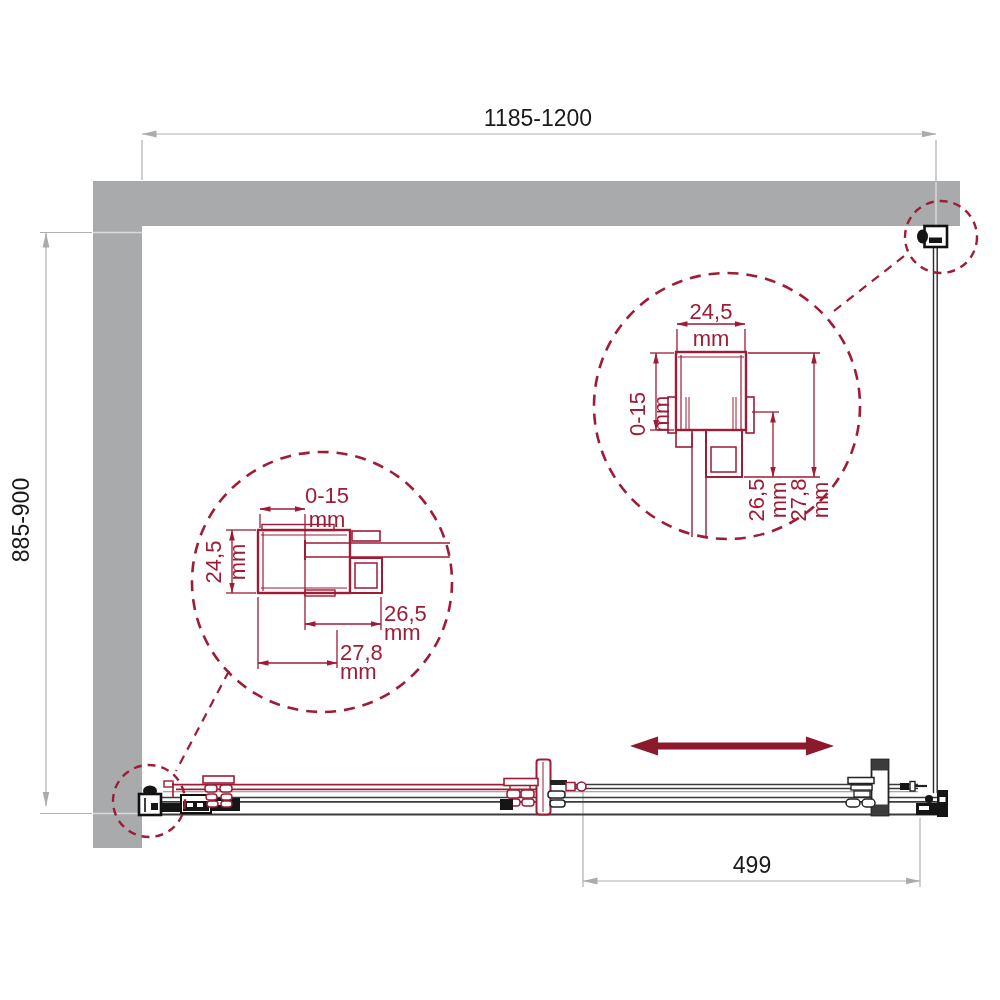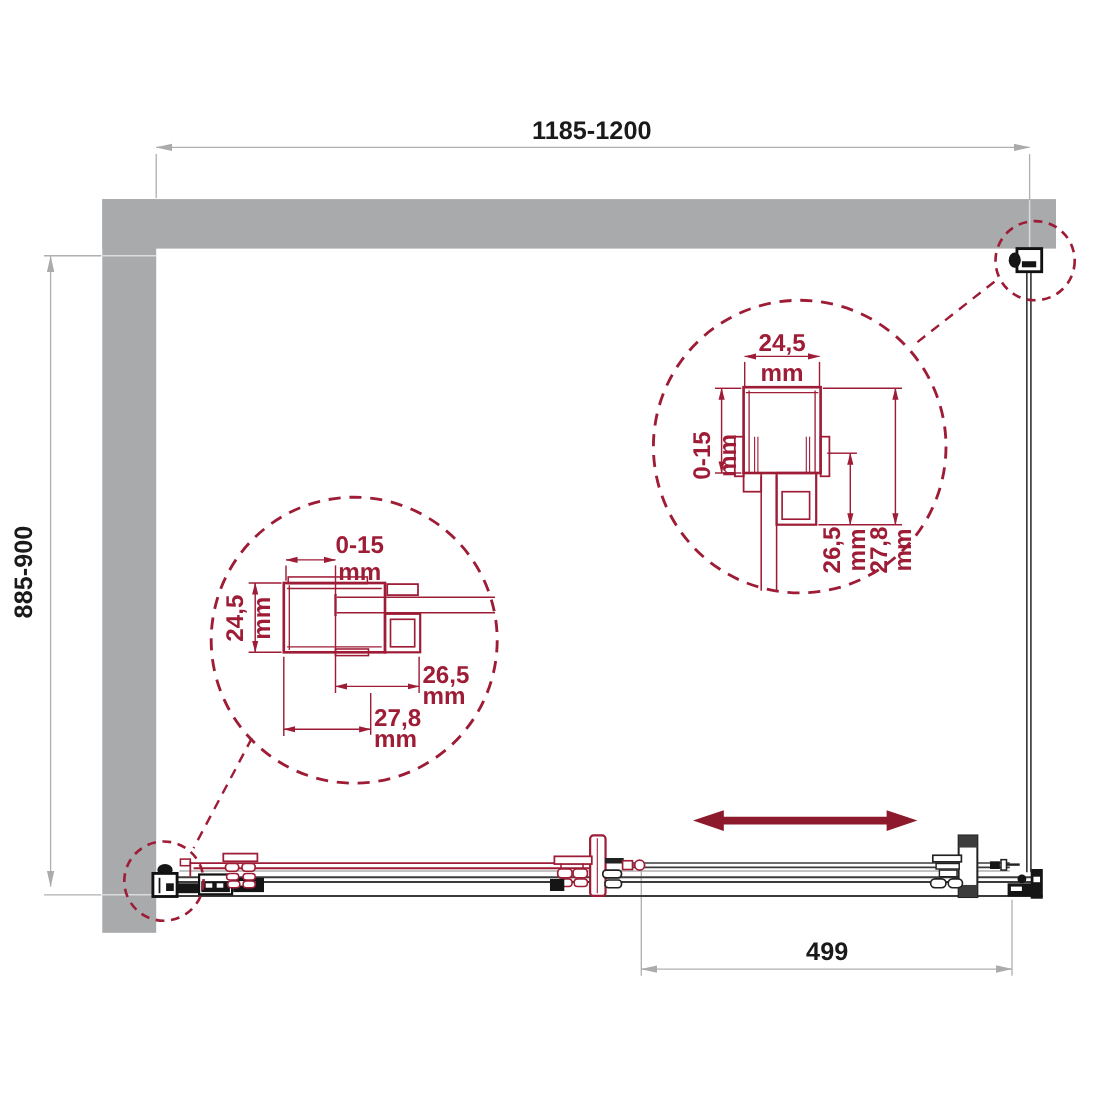--- a/index.html
+++ b/index.html
@@ -1,16 +1,16 @@
 <!DOCTYPE html>
 <html style="--accent: #9E1C36; --wall: #A9AAAC; --dimline: #B0B0B1; --ink: #1A1A1A;"><head>
 <meta charset="utf-8">
 <style>
   html,body{margin:0;padding:0;background:#fff;}
-  #canvas{position:relative;width:1000px;height:1000px;background:#fff;overflow:hidden;font-weight:bold;}
+  #canvas{position:relative;width:1000px;height:1000px;background:#fff;overflow:hidden;}
   svg{display:block;}
   .w    {fill:var(--wall,#A9AAAC);}
   .dl   {stroke:var(--dimline,#B0B0B1);stroke-width:1.2;fill:none;}
   .dlw  {stroke:#dadbdc;stroke-width:1.4;fill:none;}
   .dtxt {font-family:"Liberation Sans",sans-serif;font-size:23px;fill:var(--ink,#1A1A1A);}
   .rtxt {font-family:"Liberation Sans",sans-serif;font-size:22px;fill:var(--accent,#9E1C36);}
   .rp   {stroke:var(--accent,#9E1C36);fill:none;}
   .rpf  {stroke:var(--accent,#9E1C36);fill:#fff;}
   .rd   {stroke:var(--accent,#9E1C36);stroke-width:1.3;fill:none;}
   .blk  {fill:#151515;}

